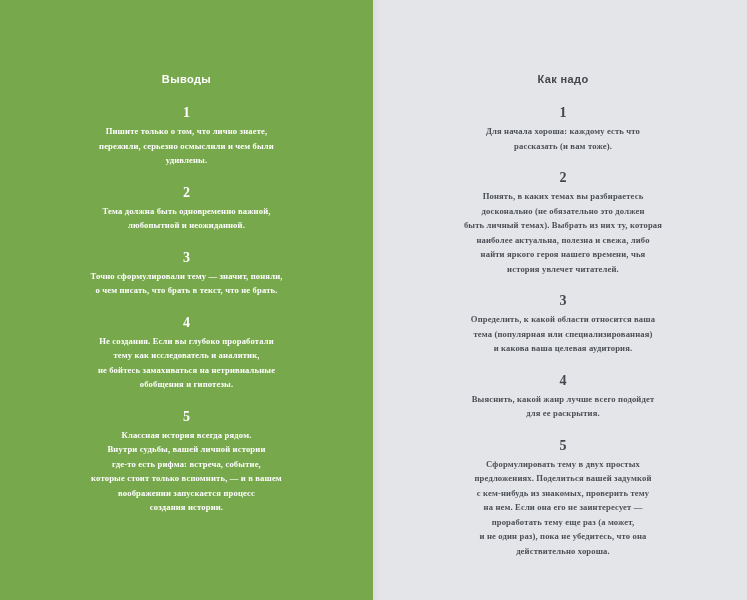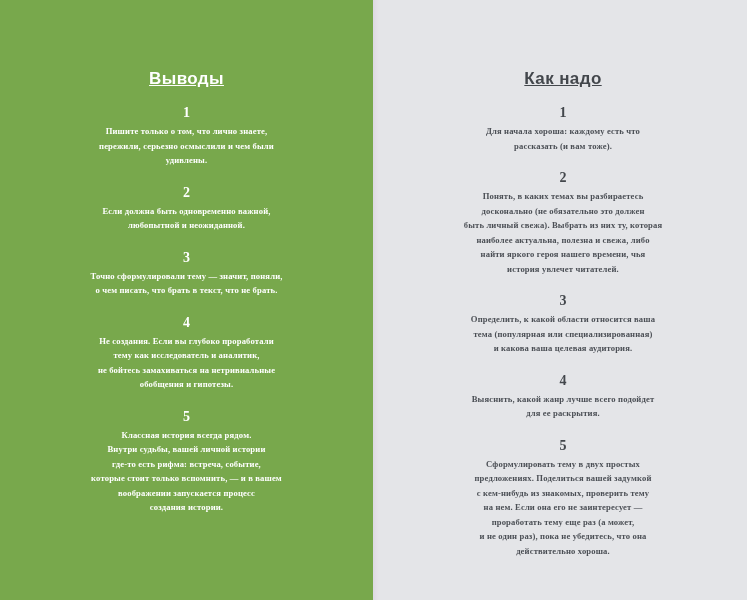--- a/index.html
+++ b/index.html
@@ -53,26 +53,25 @@
 
   .page-inner {
     position: absolute;
     left: 0;
     right: 0;
     top: 72px;
     text-align: center;
   }
 
   .page-title {
-    font-size: 17px;
+    font-size: 11px;
     font-weight: bold;
     letter-spacing: 0.4px;
     margin: 0 0 18px 0;
     line-height: 14px;
-    text-decoration: underline;
   }
 
   .page-left .page-title { color: #ffffff; }
   .page-right .page-title { color: #43474c; }
 
   .item {
     margin: 0 0 16px 0;
   }
 
   .item-number {
@@ -120,21 +119,21 @@
             <div class="item-number">1</div>
             <div class="item-text">
               <span>Пишите только о том, что лично знаете,</span>
               <span>пережили, серьезно осмыслили и чем были</span>
               <span>удивлены.</span>
             </div>
           </div>
           <div class="item">
             <div class="item-number">2</div>
             <div class="item-text">
-              <span>Если должна быть одновременно важной,</span>
+              <span>Тема должна быть одновременно важной,</span>
               <span>любопытной и неожиданной.</span>
             </div>
           </div>
           <div class="item">
             <div class="item-number">3</div>
             <div class="item-text">
               <span>Точно сформулировали тему — значит, поняли,</span>
               <span>о чем писать, что брать в текст, что не брать.</span>
             </div>
           </div>
@@ -173,21 +172,21 @@
             <div class="item-text">
               <span>Для начала хороша: каждому есть что</span>
               <span>рассказать (и вам тоже).</span>
             </div>
           </div>
           <div class="item">
             <div class="item-number">2</div>
             <div class="item-text">
               <span>Понять, в каких темах вы разбираетесь</span>
               <span>досконально (не обязательно это должен</span>
-              <span>быть личный свежа). Выбрать из них ту, которая</span>
+              <span>быть личный темах). Выбрать из них ту, которая</span>
               <span>наиболее актуальна, полезна и свежа, либо</span>
               <span>найти яркого героя нашего времени, чья</span>
               <span>история увлечет читателей.</span>
             </div>
           </div>
           <div class="item">
             <div class="item-number">3</div>
             <div class="item-text">
               <span>Определить, к какой области относится ваша</span>
               <span>тема (популярная или специализированная)</span>

